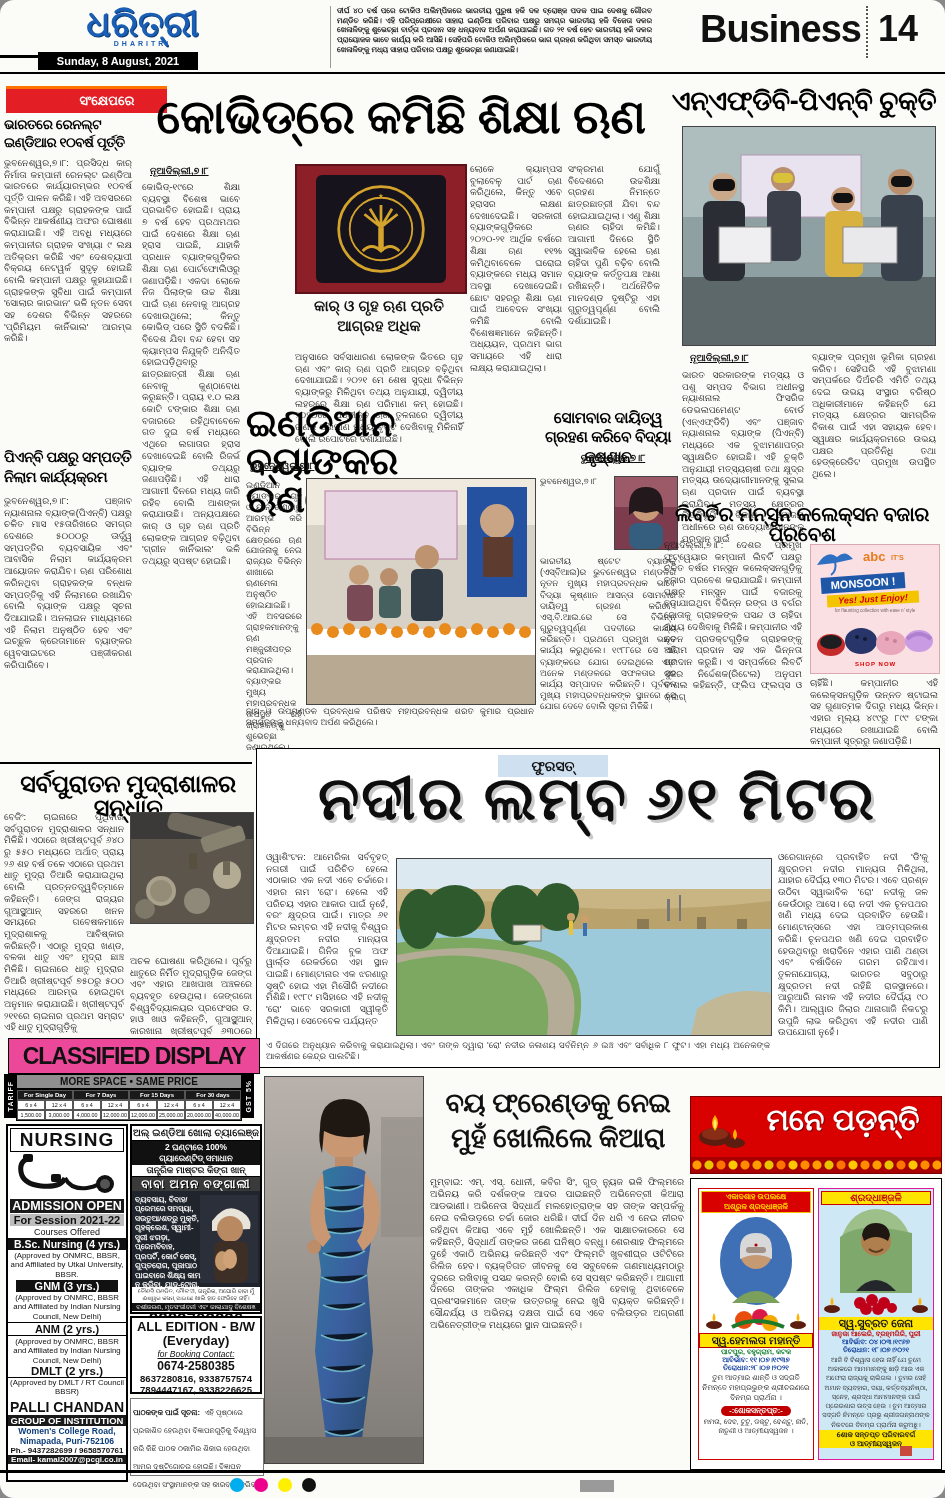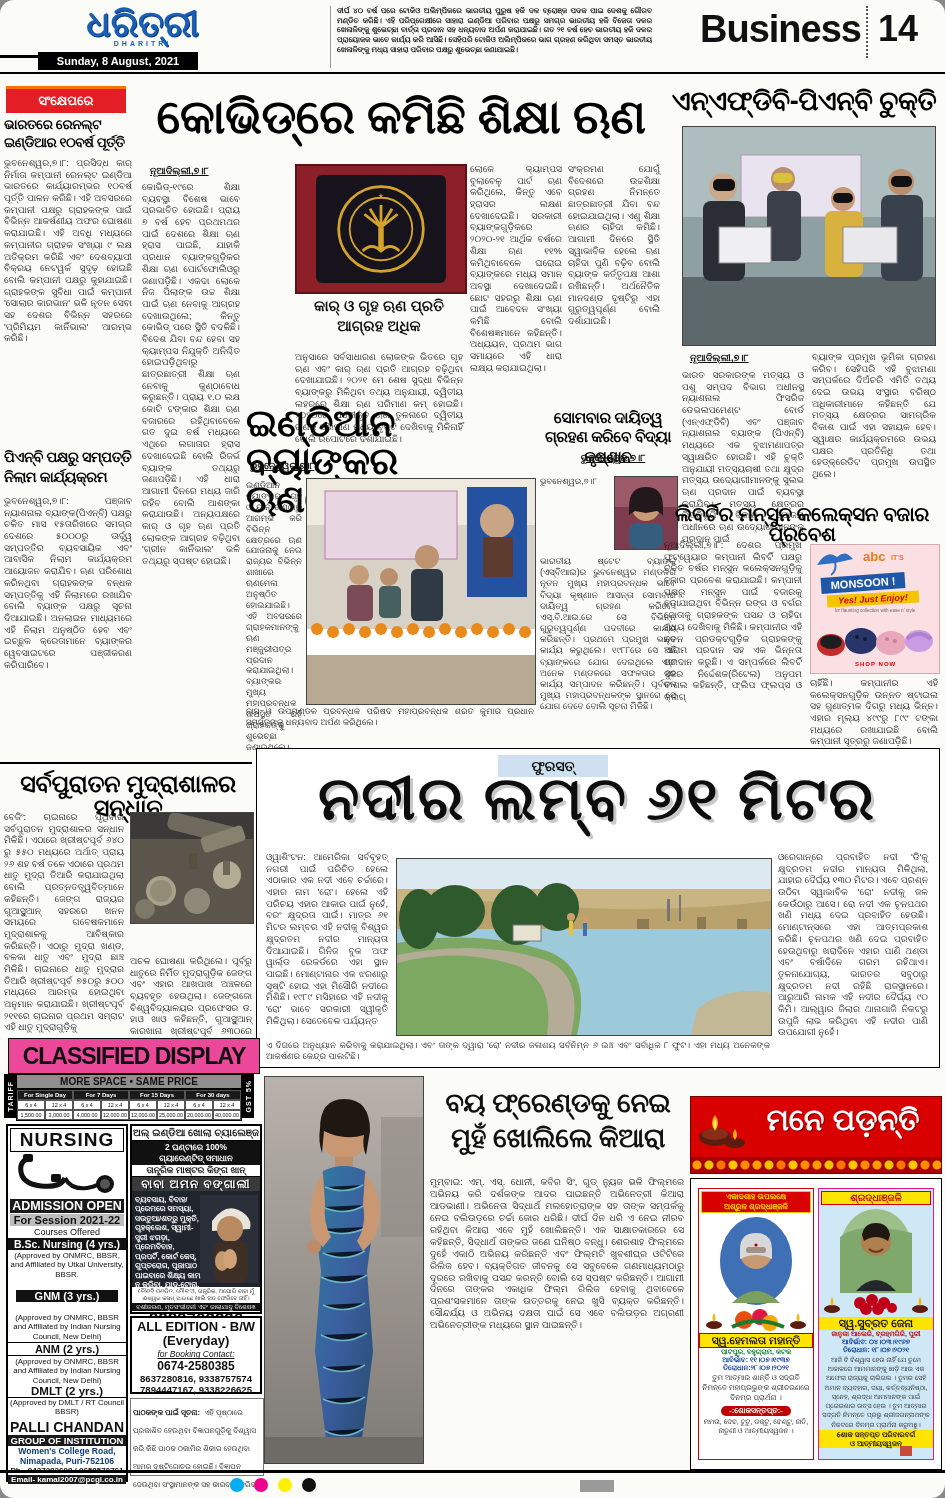--- a/index.html
+++ b/index.html
@@ -53,21 +53,21 @@
   <div class="abs" style="left:700px;top:8px;width:160px;height:46px;">
     <span style="font-size:38px;font-weight:700;letter-spacing:-1px;">Business</span>
   </div>
   <div class="abs" style="left:866px;top:6px;height:52px;border-left:2px dotted #555;"></div>
   <div class="abs" style="left:878px;top:8px;width:55px;height:46px;">
     <span style="font-size:36px;font-weight:700;">14</span>
   </div>
   <div class="abs rule" style="left:0;top:72px;width:945px;height:2px;"></div>
 
   <div class="abs" style="left:6px;top:86px;width:120px;height:24px;background:#e31e24;border-top:3px solid #ff7300;
-       display:flex;align-items:center;justify-content:center;">
+       display:flex;align-items:center;justify-content:center;padding-left:41px;">
     <span style="color:#fff;font-weight:800;font-size:13px;">ସଂକ୍ଷେପରେ</span>
   </div>
   <div class="abs hl" style="left:4px;top:116px;width:128px;font-size:13.5px;line-height:1.35;">ଭାରତରେ ରେନଲ୍ଟ ଇଣ୍ଡିଆର ୧୦ବର୍ଷ ପୂର୍ତ୍ତି</div>
   <div class="abs bt" style="left:4px;top:158px;width:128px;height:280px;">ଭୁବନେଶ୍ୱର,୭।୮: ପ୍ରସିଦ୍ଧ କାର୍ ନିର୍ମାତା କମ୍ପାନୀ ରେନଲ୍ଟ ଇଣ୍ଡିଆ ଭାରତରେ କାର୍ଯ୍ୟାରମ୍ଭର ୧୦ବର୍ଷ ପୂର୍ତ୍ତି ପାଳନ କରିଛି। ଏହି ଅବସରରେ କମ୍ପାନୀ ପକ୍ଷରୁ ଗ୍ରାହକଙ୍କ ପାଇଁ ବିଭିନ୍ନ ଆକର୍ଷଣୀୟ ଅଫର ଘୋଷଣା କରାଯାଇଛି। ଏହି ଅବଧି ମଧ୍ୟରେ କମ୍ପାନୀର ଗ୍ରାହକ ସଂଖ୍ୟା ୯ ଲକ୍ଷ ଅତିକ୍ରମ କରିଛି ଏବଂ ଦେଶବ୍ୟାପୀ ବିକ୍ରୟ ନେଟୱର୍କ ସୁଦୃଢ଼ ହୋଇଛି ବୋଲି କମ୍ପାନୀ ପକ୍ଷରୁ କୁହାଯାଇଛି। ଗ୍ରାହକଙ୍କ ସୁବିଧା ପାଇଁ କମ୍ପାନୀ 'ସୋଲାର କାରଭାନ' ଭଳି ନୂତନ ସେବା ସହ ଦେଶର ବିଭିନ୍ନ ସହରରେ 'ପ୍ରିମିୟମ କାର୍ନିଭାଲ' ଆରମ୍ଭ କରିଛି।</div>
   <div class="abs hl" style="left:4px;top:448px;width:128px;font-size:14.5px;line-height:1.35;">ପିଏନ୍‌ବି ପକ୍ଷରୁ ସମ୍ପତ୍ତି ନିଲାମ କାର୍ଯ୍ୟକ୍ରମ</div>
   <div class="abs bt" style="left:4px;top:496px;width:128px;height:240px;">ଭୁବନେଶ୍ୱର,୭।୮: ପଞ୍ଜାବ ନ୍ୟାଶନାଲ ବ୍ୟାଙ୍କ(ପିଏନ୍‌ବି) ପକ୍ଷରୁ ଚଳିତ ମାସ ୧୫ତାରିଖରେ ସମଗ୍ର ଦେଶରେ ୫୦୦୦ରୁ ଊର୍ଦ୍ଧ୍ୱ ସମ୍ପତ୍ତିର ବ୍ୟବସାୟିକ ଏବଂ ଆବାସିକ ନିଲାମ କାର୍ଯ୍ୟକ୍ରମ ଆୟୋଜନ କରାଯିବ। ଋଣ ପରିଶୋଧ କରିନଥିବା ଗ୍ରାହକଙ୍କ ବନ୍ଧକ ସମ୍ପତ୍ତିକୁ ଏହି ନିଲାମରେ ରଖାଯିବ ବୋଲି ବ୍ୟାଙ୍କ ପକ୍ଷରୁ ସୂଚନା ଦିଆଯାଇଛି। ଅନଲାଇନ ମାଧ୍ୟମରେ ଏହି ନିଲାମ ଅନୁଷ୍ଠିତ ହେବ ଏବଂ ଇଚ୍ଛୁକ କ୍ରେତାମାନେ ବ୍ୟାଙ୍କର ୱେବସାଇଟରେ ପଞ୍ଜୀକରଣ କରିପାରିବେ।</div>
 
   <div class="abs hl" style="left:140px;top:92px;width:522px;font-size:47px;text-align:center;line-height:1.05;">କୋଭିଡ୍‌ରେ କମିଛି ଶିକ୍ଷା ଋଣ</div>
   <div class="abs dl" style="left:150px;top:165px;width:90px;">ନୂଆଦିଲ୍ଲୀ,୭।୮</div>
   <div class="abs bt" style="left:142px;top:182px;width:98px;height:552px;">କୋଭିଡ୍-୧୯ରେ ଶିକ୍ଷା ବ୍ୟବସ୍ଥା ବିଶେଷ ଭାବେ ପ୍ରଭାବିତ ହୋଇଛି। ପ୍ରାୟ ୭ ବର୍ଷ ହେବ ପ୍ରଥମଥର ପାଇଁ ଦେଶରେ ଶିକ୍ଷା ଋଣ ହ୍ରାସ ପାଇଛି, ଯାହାକି ପ୍ରଧାନ ବ୍ୟାଙ୍କଗୁଡ଼ିକର ଶିକ୍ଷା ଋଣ ପୋର୍ଟଫୋଲିଓରୁ ଜଣାପଡ଼ିଛି। ଏକଦା ଲୋକେ ନିଜ ପିଲାଙ୍କ ଉଚ୍ଚ ଶିକ୍ଷା ପାଇଁ ଋଣ ନେବାକୁ ଆଗ୍ରହ ଦେଖାଉଥିଲେ; କିନ୍ତୁ କୋଭିଡ୍ ପରେ ସ୍ଥିତି ବଦଳିଛି। ବିଦେଶ ଯିବା ବନ୍ଦ ହେବା ସହ କ୍ୟାମ୍ପସ ନିଯୁକ୍ତି ଅନିଶ୍ଚିତ ହୋଇପଡ଼ିଥିବାରୁ ଛାତ୍ରଛାତ୍ରୀ ଶିକ୍ଷା ଋଣ ନେବାକୁ କୁଣ୍ଠାବୋଧ କରୁଛନ୍ତି। ପ୍ରାୟ ୧.୦ ଲକ୍ଷ କୋଟି ଟଙ୍କାର ଶିକ୍ଷା ଋଣ ବଜାରରେ ରହିଥିବାବେଳେ ଗତ ଦୁଇ ବର୍ଷ ମଧ୍ୟରେ ଏଥିରେ ଲଗାତାର ହ୍ରାସ ଦେଖାଦେଇଛି ବୋଲି ରିଜର୍ଭ ବ୍ୟାଙ୍କ ତଥ୍ୟରୁ ଜଣାପଡ଼ିଛି। ଏହି ଧାରା ଆଗାମୀ ଦିନରେ ମଧ୍ୟ ଜାରି ରହିବ ବୋଲି ଆଶଙ୍କା କରାଯାଉଛି। ଅନ୍ୟପକ୍ଷରେ କାର୍ ଓ ଗୃହ ଋଣ ପ୍ରତି ଲୋକଙ୍କ ଆଗ୍ରହ ବଢ଼ିଥିବା 'ଗ୍ରୀନ କାର୍ନିଭାଲ' ଭଳି ତଥ୍ୟରୁ ସ୍ପଷ୍ଟ ହୋଇଛି।</div>
@@ -321,21 +321,21 @@
       <circle cx="94" cy="30" r="9" fill="#111"></circle>
         <circle cx="94" cy="30" r="5" fill="#555"></circle>
       <rect x="12" y="0" width="10" height="8" rx="2" fill="#111"></rect>
         <rect x="40" y="20" width="10" height="8" rx="2" fill="#111"></rect>
     </svg>
     <div style="background:#1a1a1a;color:#fff;text-align:center;font-size:12.5px;font-weight:800;margin:1px 2px;">ADMISSION OPEN</div>
     <div style="background:#bdbdbd;text-align:center;font-size:11px;font-weight:800;margin:1px 2px;">For Session 2021-22</div>
     <div style="text-align:center;font-size:9px;">Courses Offered</div>
     <div style="background:#111;color:#fff;text-align:center;font-size:10.5px;font-weight:800;margin:1px 0;">B.Sc. Nursing (4 yrs.)</div>
     <div style="text-align:center;font-size:7.8px;line-height:1.2;">(Approved by ONMRC, BBSR, and Affiliated by Utkal University, BBSR.</div>
-    <div style="background:#111;color:#fff;text-align:center;font-size:11px;font-weight:800;margin:11px 8px;">GNM (3 yrs.)</div>
+    <div style="background:#111;color:#fff;text-align:center;font-size:11px;font-weight:800;margin:1px 8px;">GNM (3 yrs.)</div>
     <div style="text-align:center;font-size:7.8px;line-height:1.2;">(Approved by ONMRC, BBSR and Affiliated by Indian Nursing Council, New Delhi)</div>
     <div style="text-align:center;font-size:11px;font-weight:800;border-top:1px solid #000;border-bottom:1px solid #000;margin:1px 0;">ANM (2 yrs.)</div>
     <div style="text-align:center;font-size:7.8px;line-height:1.2;">(Approved by ONMRC, BBSR and Affiliated by Indian Nursing Council, New Delhi)</div>
     <div style="text-align:center;font-size:11.5px;font-weight:800;border-bottom:1px solid #000;">DMLT (2 yrs.)</div>
     <div style="text-align:center;font-size:7.8px;line-height:1.2;">(Approved by DMLT / RT Council BBSR)</div>
     <div style="text-align:center;font-size:14px;font-weight:800;margin-top:2px;">PALLI CHANDAN</div>
     <div style="background:#1a1a1a;color:#fff;text-align:center;font-size:9.5px;font-weight:800;">GROUP OF INSTITUTION</div>
     <div style="text-align:center;font-size:8.6px;font-weight:800;color:#0b3c78;">Women's College Road,</div>
     <div style="text-align:center;font-size:8.6px;font-weight:800;color:#0b3c78;">Nimapada, Puri-752106</div>
     <div style="text-align:center;font-size:8px;font-weight:800;">Ph.- 9437282699 / 9658570761</div>

